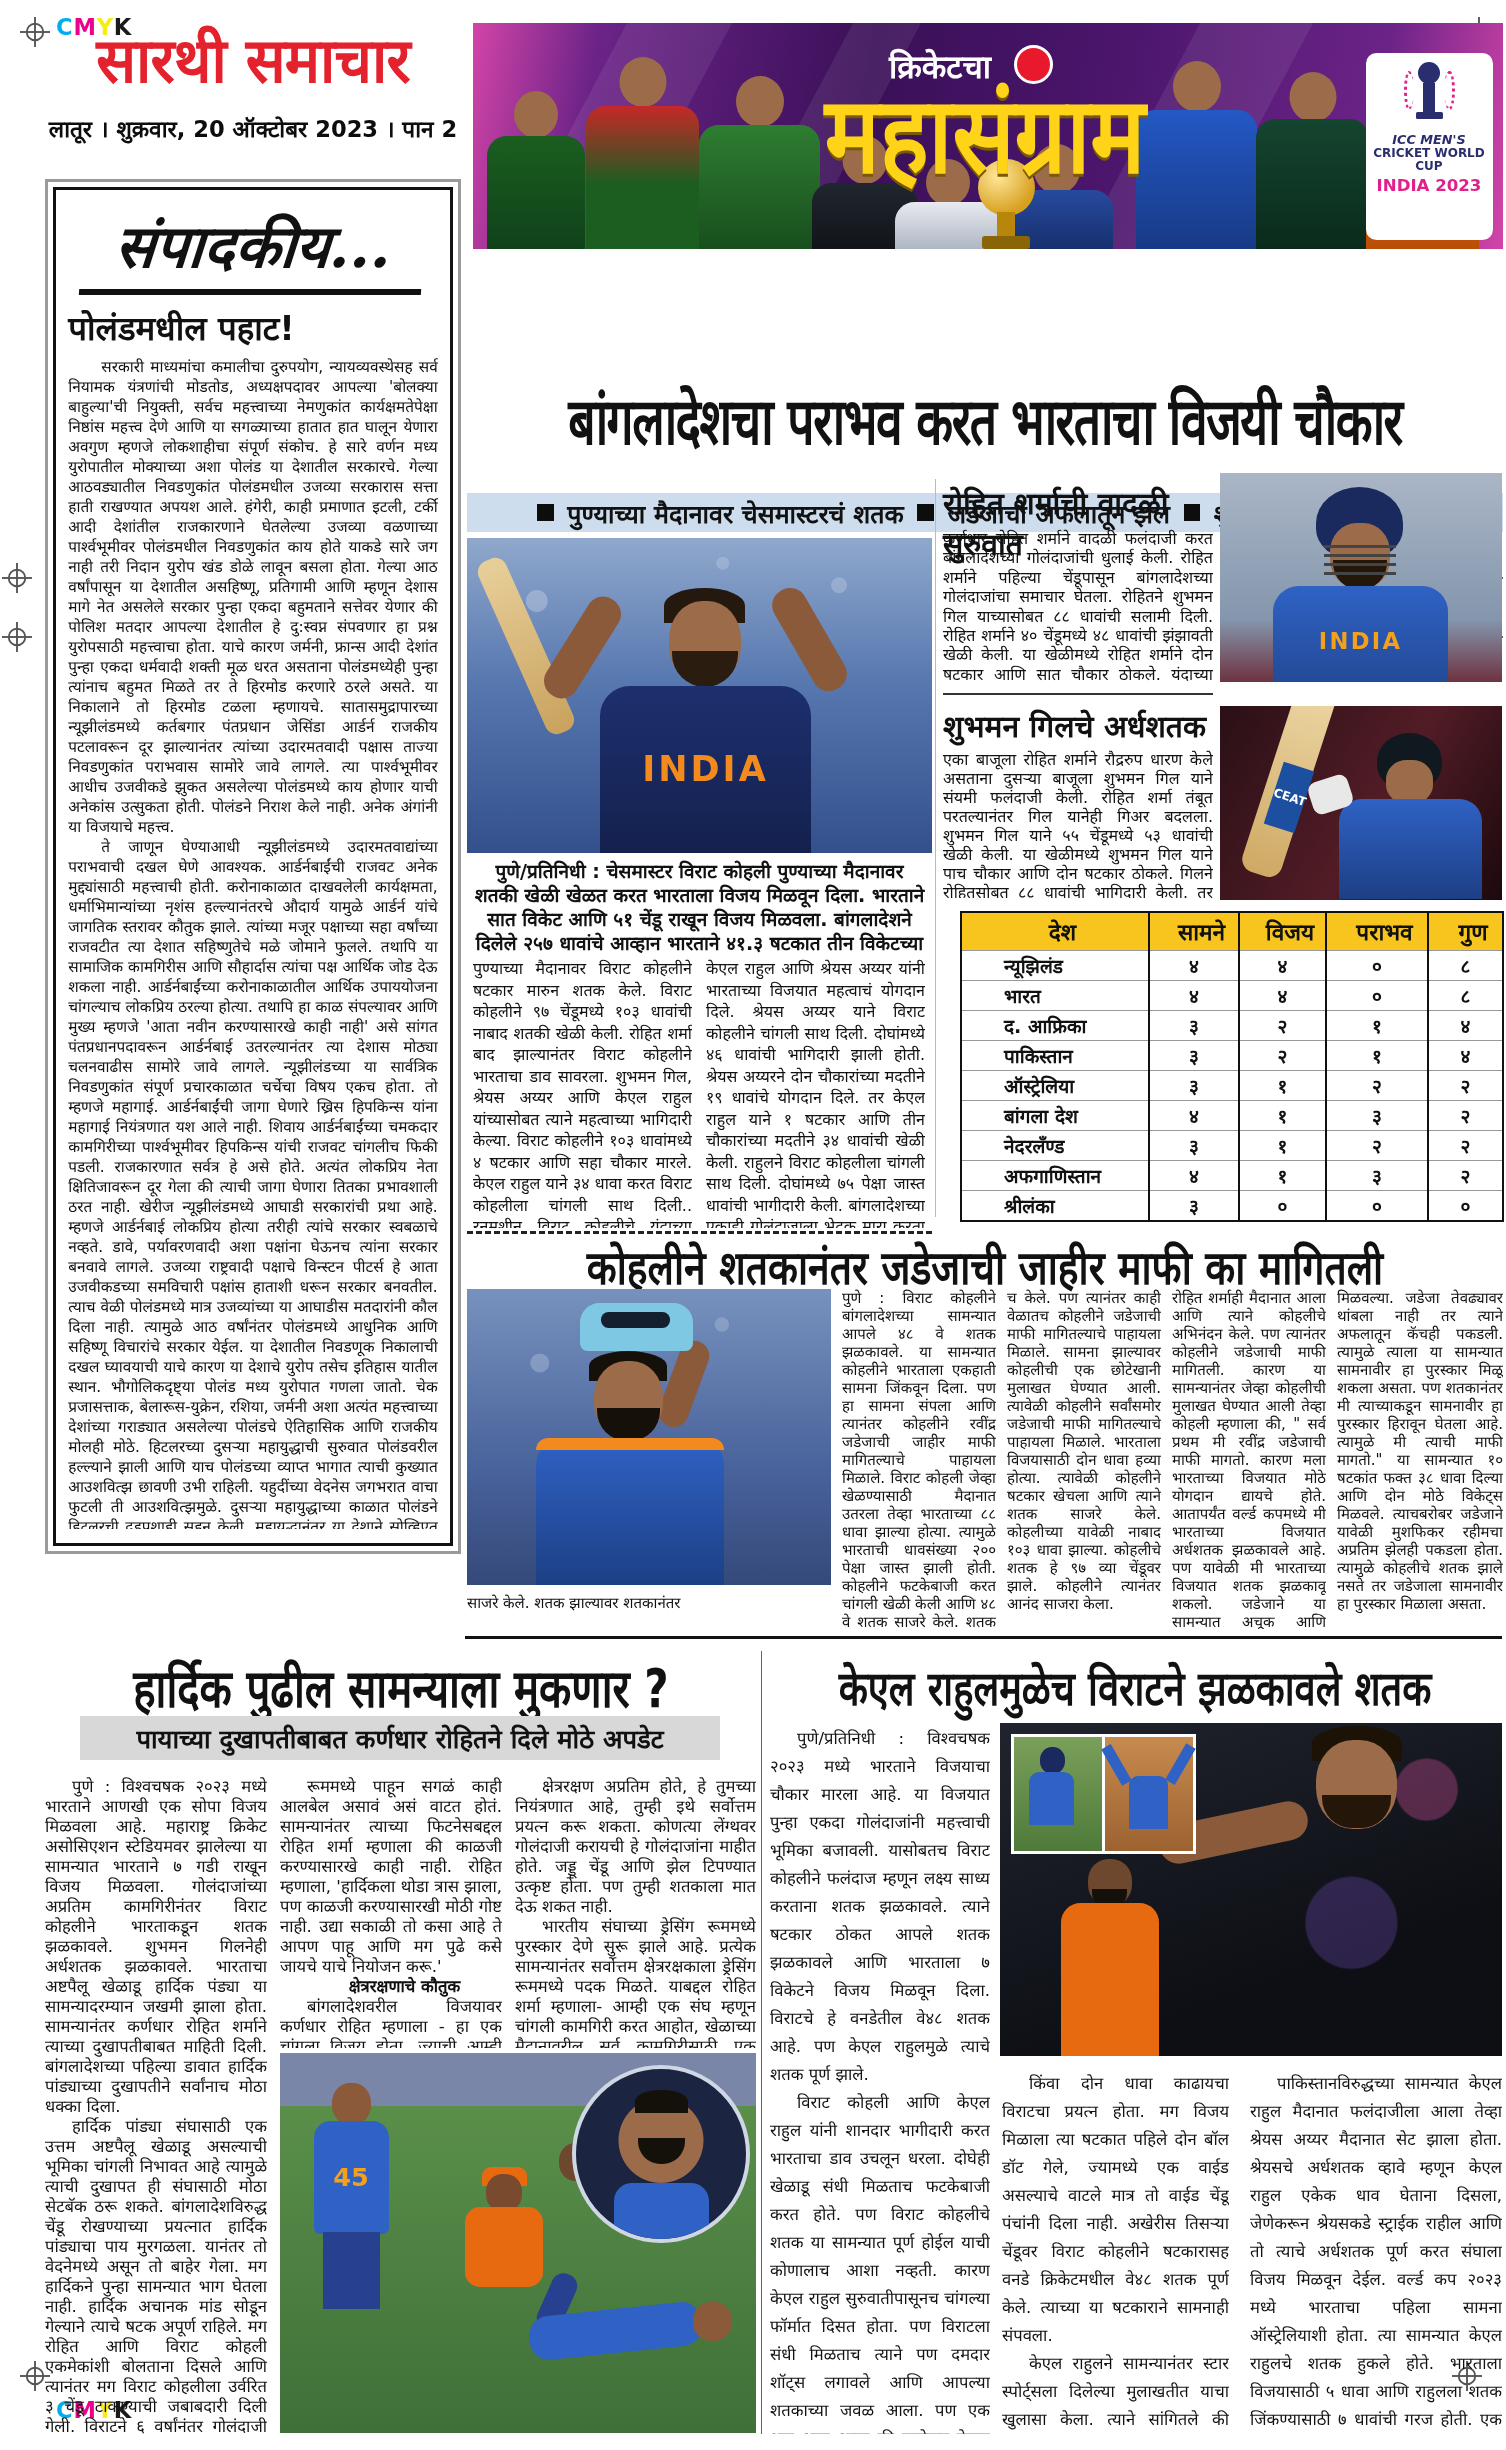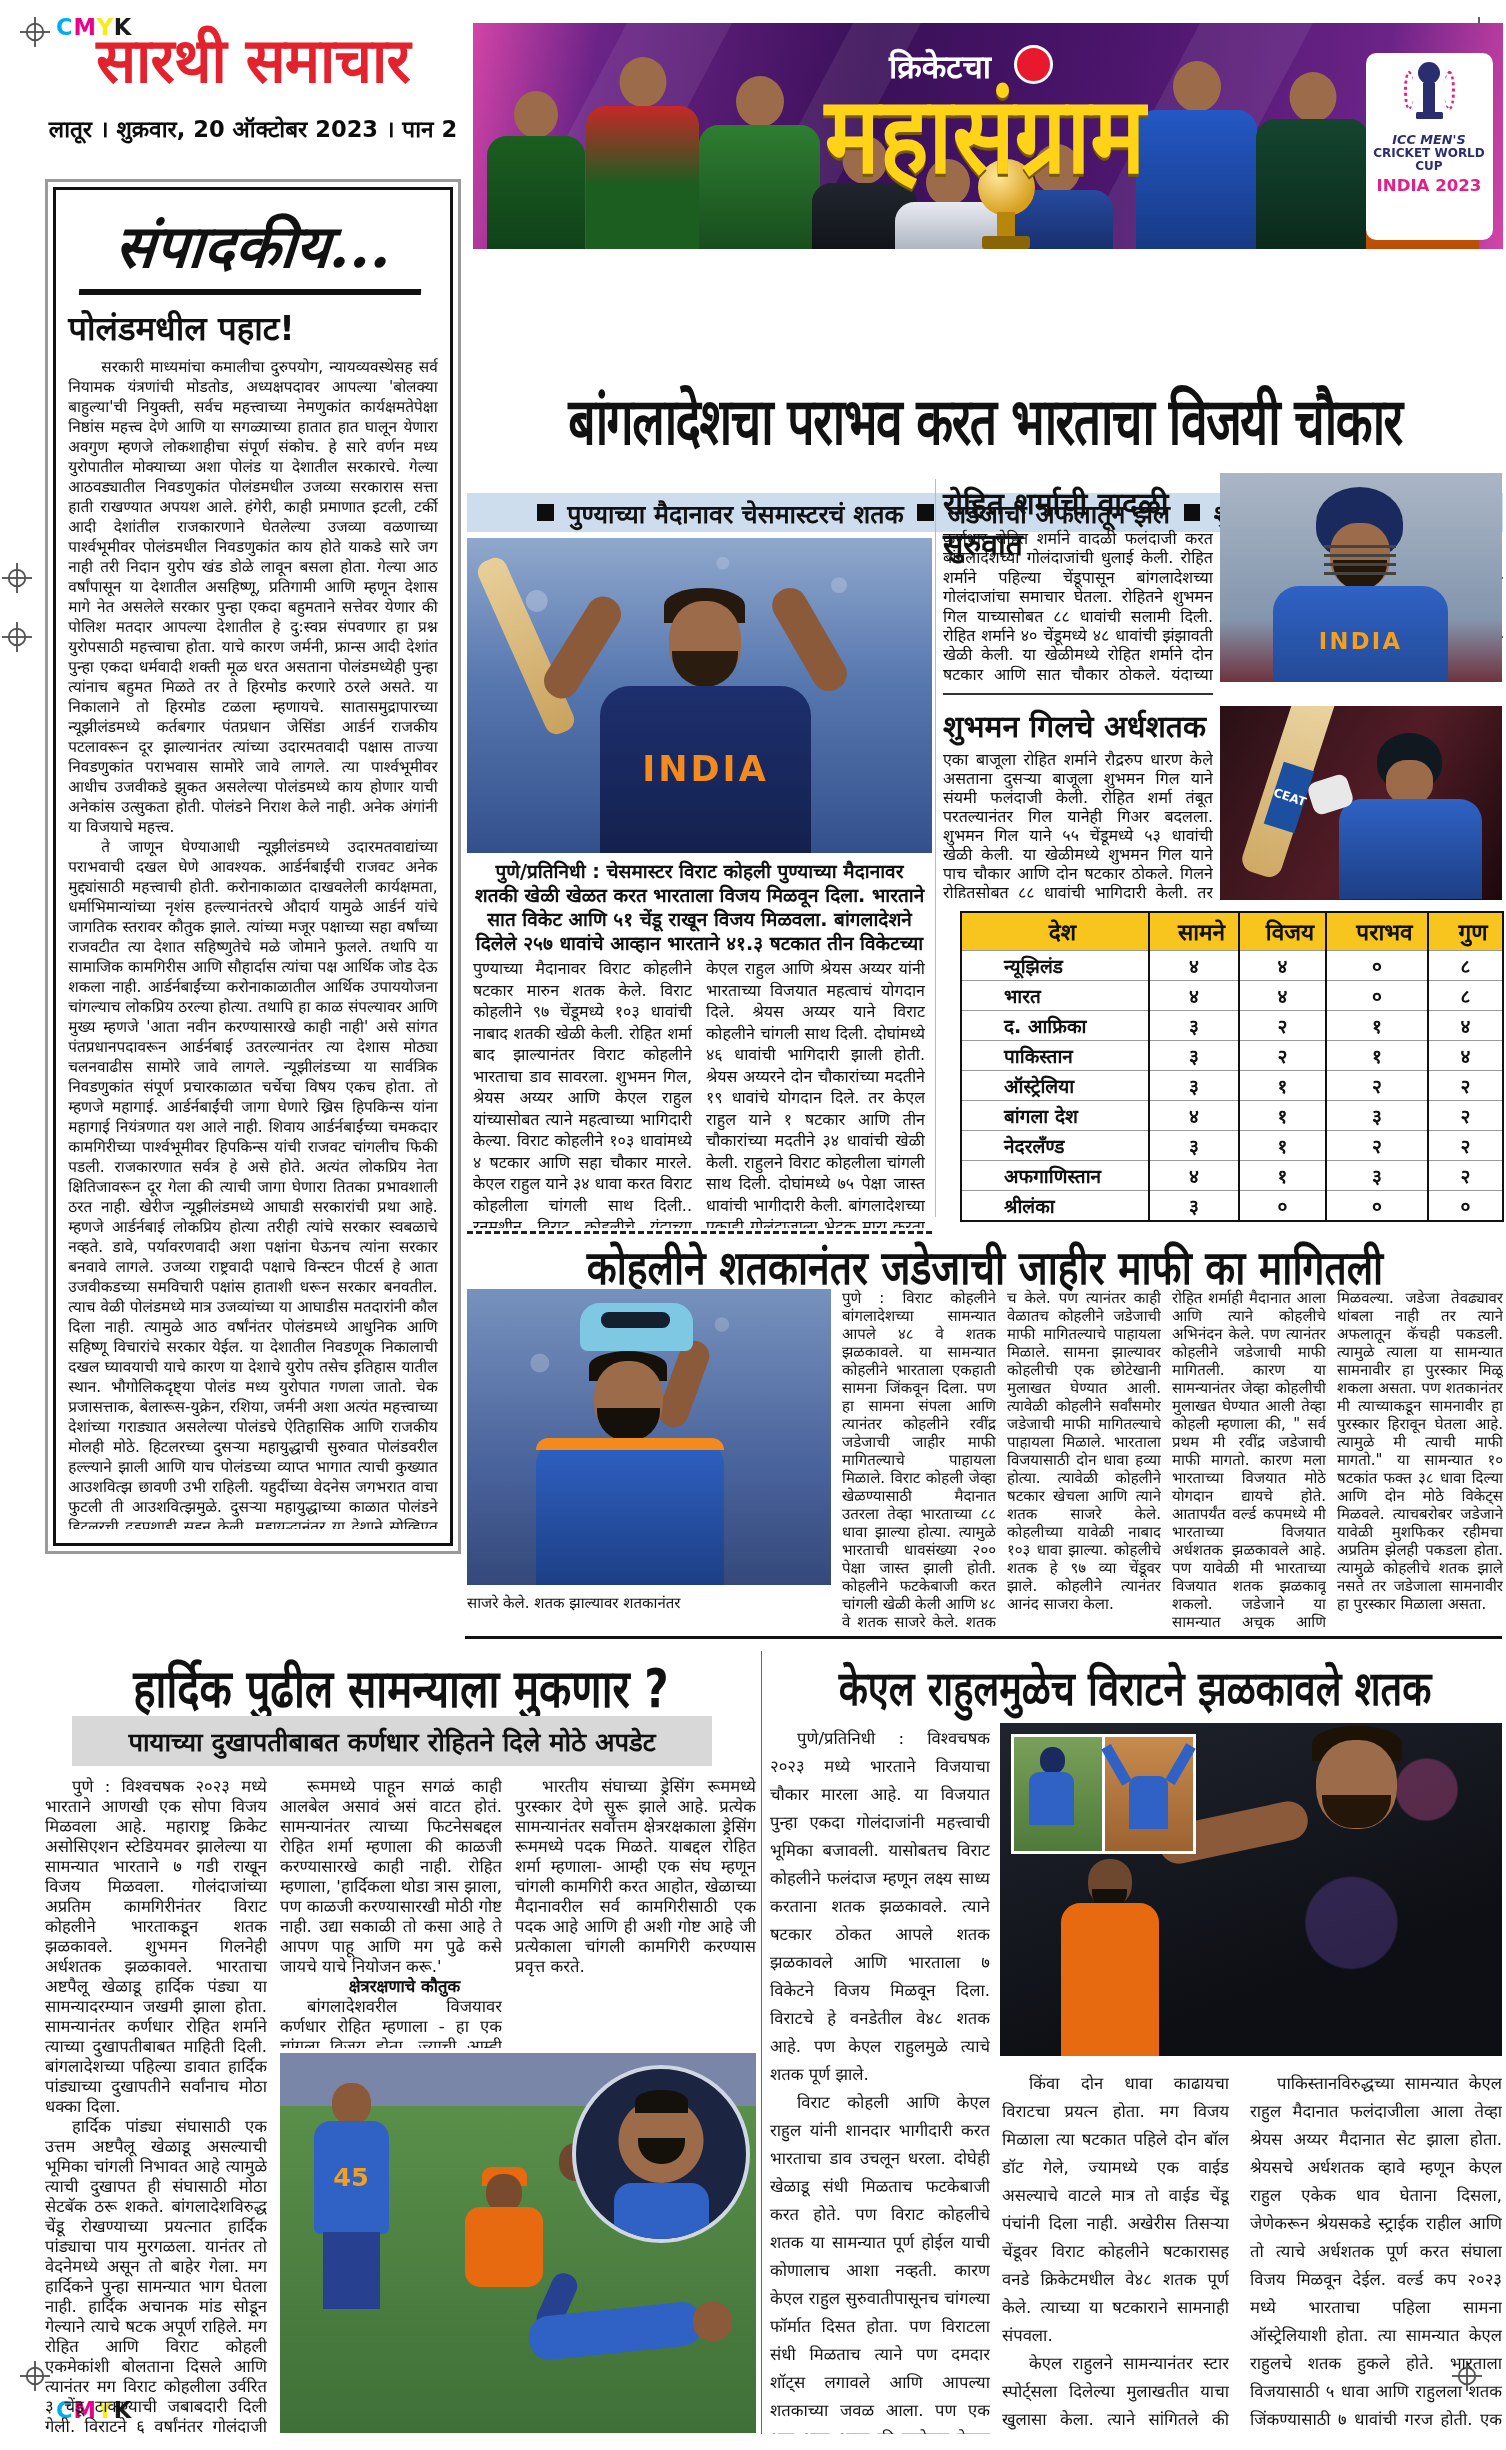--- a/index.html
+++ b/index.html
@@ -132,21 +132,21 @@
   .j-torso{position:absolute;left:69px;top:149px;width:188px;height:147px;background:linear-gradient(#2f62c4,#1d3f85);
      border-radius:27px 27px 0 0;}
   .j-trim{position:absolute;left:69px;top:149px;width:188px;height:12px;background:#f28a1e;border-radius:27px 27px 0 0;}
   .jcol{position:absolute;top:1289px;width:154px;height:340px;font-size:15px;line-height:18px;text-align:justify;overflow:hidden;}
   .jstub{left:467px;top:1594px;width:364px;height:33px;font-size:15px;line-height:18px;overflow:hidden;}
   .solid-rule{left:465px;top:1636px;width:1037px;border-top:3px solid #111;}
   
   .vrule{left:761px;top:1651px;height:783px;border-left:1.5px solid #666;}
   .har-h{left:45px;top:1651px;width:712px;text-align:center;font-size:42px;font-weight:900;white-space:nowrap;
      transform:scaleY(1.25);transform-origin:top;}
-  .har-sub{left:72px;top:1716px;width:640px;height:50px;background:#d8d8d8;display:flex;align-items:center;
+  .har-sub{left:80px;top:1716px;width:640px;height:44px;background:#d8d8d8;display:flex;align-items:center;
      justify-content:center;font-size:25.6px;font-weight:800;}
   .hcol{position:absolute;font-size:16.6px;line-height:20px;text-align:justify;overflow:hidden;}
   .hcol p{margin:0;text-indent:27px;}
   .hc-sub{text-align:center;font-weight:900;margin:3px 0;}
   .ph-hardik{left:280px;top:2053px;width:476px;height:380px;
      background:linear-gradient(180deg,#7a86a8 0 53px,#5a8f4a 53px,#3f7038);}
   .h-stand{position:absolute;left:26px;top:30px;width:90px;height:226px;}
   .h-stand .hd{position:absolute;left:25.6px;top:0;width:39px;height:42px;background:#8a5a3b;border-radius:46%;}
   .h-stand .tr{position:absolute;left:7.5px;top:38px;width:75px;height:113px;background:#2f62c4;border-radius:16.6px 16.6px 6px 6px;text-align:center;}
   .h-stand .tr span{color:#f2a01e;font-weight:900;font-size:25.6px;line-height:113px;}
@@ -488,20 +488,21 @@
   <div class="hcol" style="left:45px;top:1777px;width:222px;height:657px;">
     <p>पुणे : विश्वचषक २०२३ मध्ये भारताने आणखी एक सोपा विजय मिळवला आहे. महाराष्ट्र क्रिकेट असोसिएशन स्टेडियमवर झालेल्या या सामन्यात भारताने ७ गडी राखून विजय मिळवला. गोलंदाजांच्या अप्रतिम कामगिरीनंतर विराट कोहलीने भारताकडून शतक झळकावले. शुभमन गिलनेही अर्धशतक झळकावले. भारताचा अष्टपैलू खेळाडू हार्दिक पंड्या या सामन्यादरम्यान जखमी झाला होता. सामन्यानंतर कर्णधार रोहित शर्माने त्याच्या दुखापतीबाबत माहिती दिली. बांगलादेशच्या पहिल्या डावात हार्दिक पांड्याच्या दुखापतीने सर्वांनाच मोठा धक्का दिला.</p>
     <p>हार्दिक पांड्या संघासाठी एक उत्तम अष्टपैलू खेळाडू असल्याची भूमिका चांगली निभावत आहे त्यामुळे त्याची दुखापत ही संघासाठी मोठा सेटबॅक ठरू शकते. बांगलादेशविरुद्ध चेंडू रोखण्याच्या प्रयत्नात हार्दिक पांड्याचा पाय मुरगळला. यानंतर तो वेदनेमध्ये असून तो बाहेर गेला. मग हार्दिकने पुन्हा सामन्यात भाग घेतला नाही. हार्दिक अचानक मांड सोडून गेल्याने त्याचे षटक अपूर्ण राहिले. मग रोहित आणि विराट कोहली एकमेकांशी बोलताना दिसले आणि त्यानंतर मग विराट कोहलीला उर्वरित ३ चेंडू टाकण्याची जबाबदारी दिली गेली. विराटने ६ वर्षांनंतर गोलंदाजी केली. याचसोबाबत विराटच्या चाहत्यांसाठी हा क्षण एक पर्वणी ठरला. पण त्याचसोबत हार्दिकची दुखापत सगळ्यांसाठी चिंतेचा विषय ठरत होती. पण भारताच्या डावात हार्दिकला ड्रेसिंग</p>
   </div>
   <div class="hcol" style="left:280px;top:1777px;width:222px;height:271px;">
     <p>रूममध्ये पाहून सगळं काही आलबेल असावं असं वाटत होतं. सामन्यानंतर त्याच्या फिटनेसबद्दल रोहित शर्मा म्हणाला की काळजी करण्यासारखे काही नाही. रोहित म्हणाला, 'हार्दिकला थोडा त्रास झाला, पण काळजी करण्यासारखी मोठी गोष्ट नाही. उद्या सकाळी तो कसा आहे ते आपण पाहू आणि मग पुढे कसे जायचे याचे नियोजन करू.'</p>
     <p class="hc-sub">क्षेत्ररक्षणाचे कौतुक</p>
     <p>बांगलादेशवरील विजयावर कर्णधार रोहित म्हणाला - हा एक चांगला विजय होता, ज्याची आम्ही आतुरतेने वाट पाहत होतो. आमची सुरुवात चांगली झाली नाही पण मधल्या षटकांमध्ये आणि शेवटी आम्ही पुनरागमन केले. या सर्व सामन्यांमध्ये आमचे</p>
   </div>
   <div class="hcol" style="left:515px;top:1777px;width:241px;height:271px;">
+    <p>क्षेत्ररक्षण अप्रतिम होते, हे तुमच्या नियंत्रणात आहे, तुम्ही इथे सर्वोत्तम प्रयत्न करू शकता. कोणत्या लेंग्थवर गोलंदाजी करायची हे गोलंदाजांना माहीत होते. जड्डू चेंडू आणि झेल टिपण्यात उत्कृष्ट होता. पण तुम्ही शतकाला मात देऊ शकत नाही.</p>
     <p>भारतीय संघाच्या ड्रेसिंग रूममध्ये पुरस्कार देणे सुरू झाले आहे. प्रत्येक सामन्यानंतर सर्वोत्तम क्षेत्ररक्षकाला ड्रेसिंग रूममध्ये पदक मिळते. याबद्दल रोहित शर्मा म्हणाला- आम्ही एक संघ म्हणून चांगली कामगिरी करत आहोत, खेळाच्या मैदानावरील सर्व कामगिरीसाठी एक पदक आहे आणि ही अशी गोष्ट आहे जी प्रत्येकाला चांगली कामगिरी करण्यास प्रवृत्त करते.</p>
   </div>
   <div class="photo ph-hardik">
     <div class="h-stand">
         <div class="hd"></div>
         <div class="tr"><span>45</span></div>
         <div class="lg"></div>
       </div>
     <div class="h-physio">
         <div class="cap"></div>

